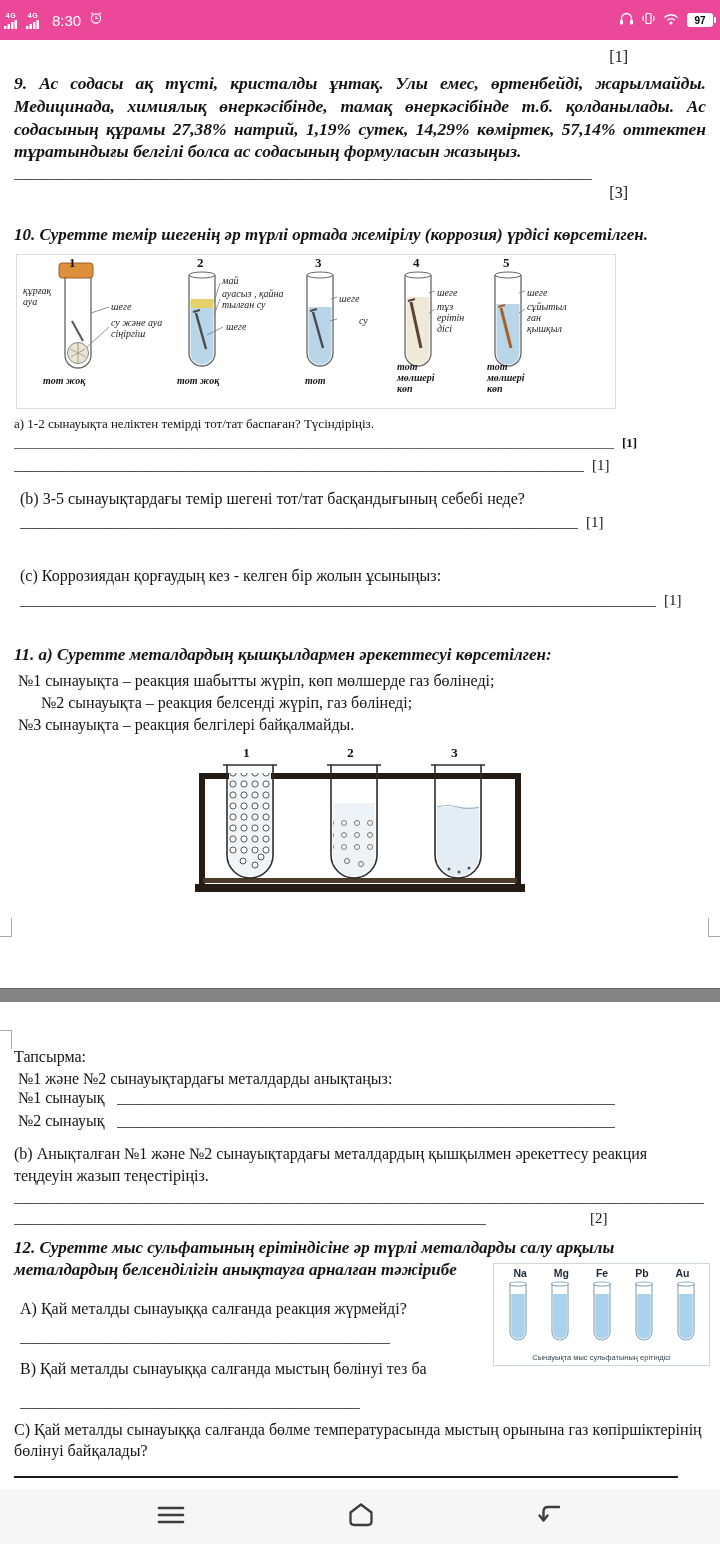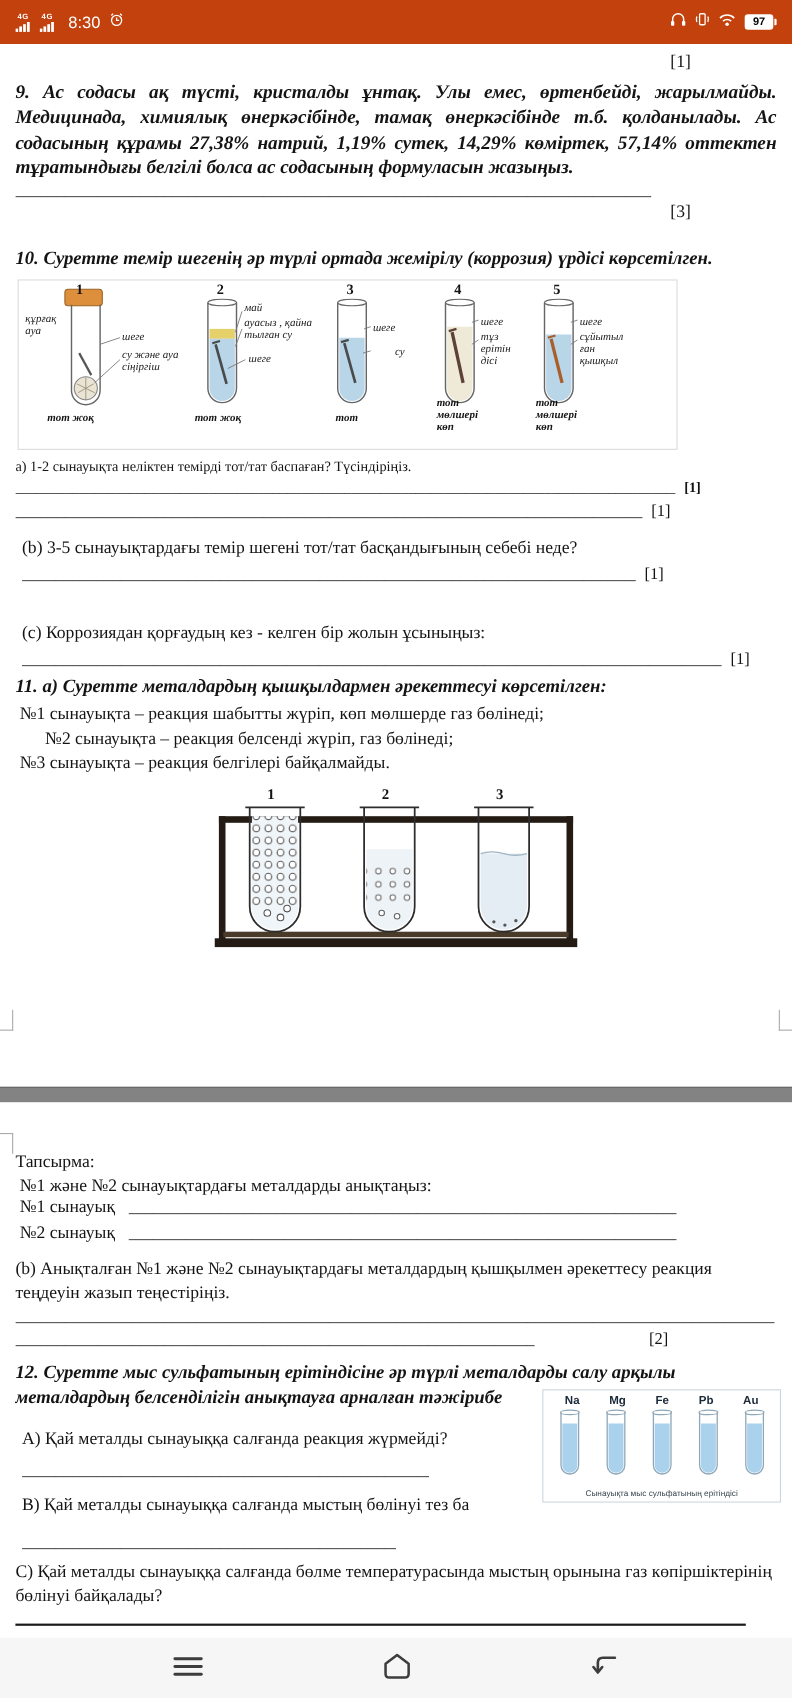--- a/index.html
+++ b/index.html
@@ -1,21 +1,21 @@
 <!DOCTYPE html>
 <html><head>
 <meta charset="utf-8">
 <style>
   html,body{margin:0;padding:0;background:#222;}
   .screen{position:relative;width:720px;height:1544px;background:#fff;overflow:hidden;
           font-family:"Liberation Serif",serif;color:#141414;margin:0 auto;}
 
   
-  .statusbar{position:absolute;top:0;left:0;right:0;height:40px;background:#c2410c;
-    display:flex;justify-content:space-between;align-items:center;padding:0 14px;box-sizing:border-box;
+  .statusbar{position:absolute;top:0;left:0;right:0;height:40px;background:#ec4899;
+    display:flex;justify-content:space-between;align-items:center;padding:0 4px;box-sizing:border-box;
     font-family:"Liberation Sans",sans-serif;color:#fff;}
   .sb-left,.sb-right{display:flex;align-items:center;gap:8px;}
   .sig{display:flex;flex-direction:column;align-items:center;line-height:1;}
   .sig .g{font-size:7px;font-weight:bold;letter-spacing:.5px;margin-bottom:1px;}
   .sb-time{font-size:15px;margin-left:4px;}
   .batt{display:flex;align-items:center;}
   .batt-body{background:#fff;border-radius:3px;width:26px;height:14px;display:flex;align-items:center;
     justify-content:center;font-size:10px;font-weight:bold;color:#000;}
   .batt-cap{width:2px;height:6px;background:#fff;border-radius:0 1px 1px 0;margin-left:1px;}
 
@@ -243,21 +243,21 @@
       <span class="ans" style="width:558px;">________________________________________________________________________________</span>
       <span class="mark">[1]</span>
     </div>
 
     <div class="body-txt" style="margin-top:34px;padding-left:6px;">(c) Коррозиядан қорғаудың кез - келген бір жолын ұсыныңыз:</div>
     <div class="ansrow" style="margin-top:6px;padding-left:6px;">
       <span class="ans" style="width:636px;">__________________________________________________________________________________________</span>
       <span class="mark">[1]</span>
     </div>
 
-    <div class="q-title oneline" style="margin-top:4px;font-size:17px;">11. а) Суретте металдардың қышқылдармен әрекеттесуі көрсетілген:</div>
+    <div class="q-title oneline" style="margin-top:35px;font-size:17px;">11. а) Суретте металдардың қышқылдармен әрекеттесуі көрсетілген:</div>
     <div class="body-txt" style="margin-top:4px;padding-left:4px;">№1 сынауықта – реакция шабытты жүріп, көп мөлшерде газ бөлінеді;</div>
     <div class="body-txt" style="padding-left:4px;margin-left:23px;">№2 сынауықта – реакция белсенді жүріп, газ бөлінеді;</div>
     <div class="body-txt" style="padding-left:4px;">№3 сынауықта –  реакция белгілері байқалмайды.</div>
 
     <div class="d2">
       <span class="dnum" style="left:48px;top:-2px;">1</span>
       <span class="dnum" style="left:152px;top:-2px;">2</span>
       <span class="dnum" style="left:256px;top:-2px;">3</span>
       <svg width="330" height="150" style="position:absolute;left:0;top:10px;">
         <defs>

